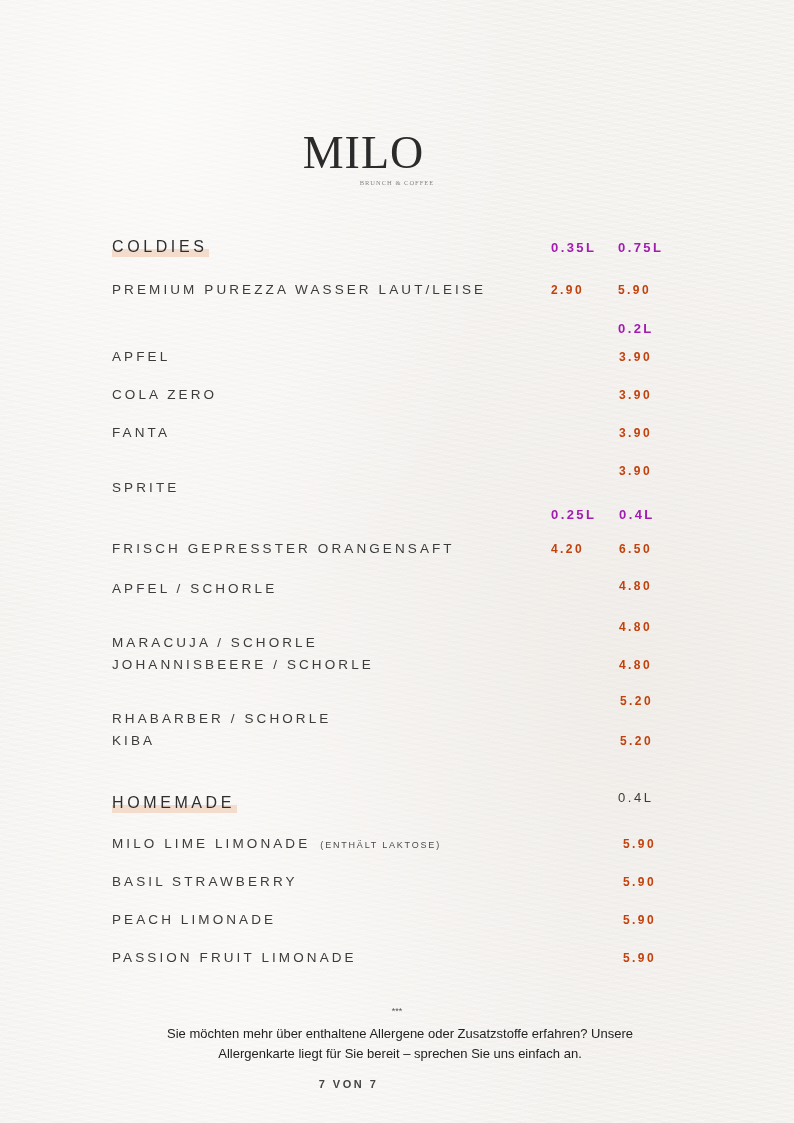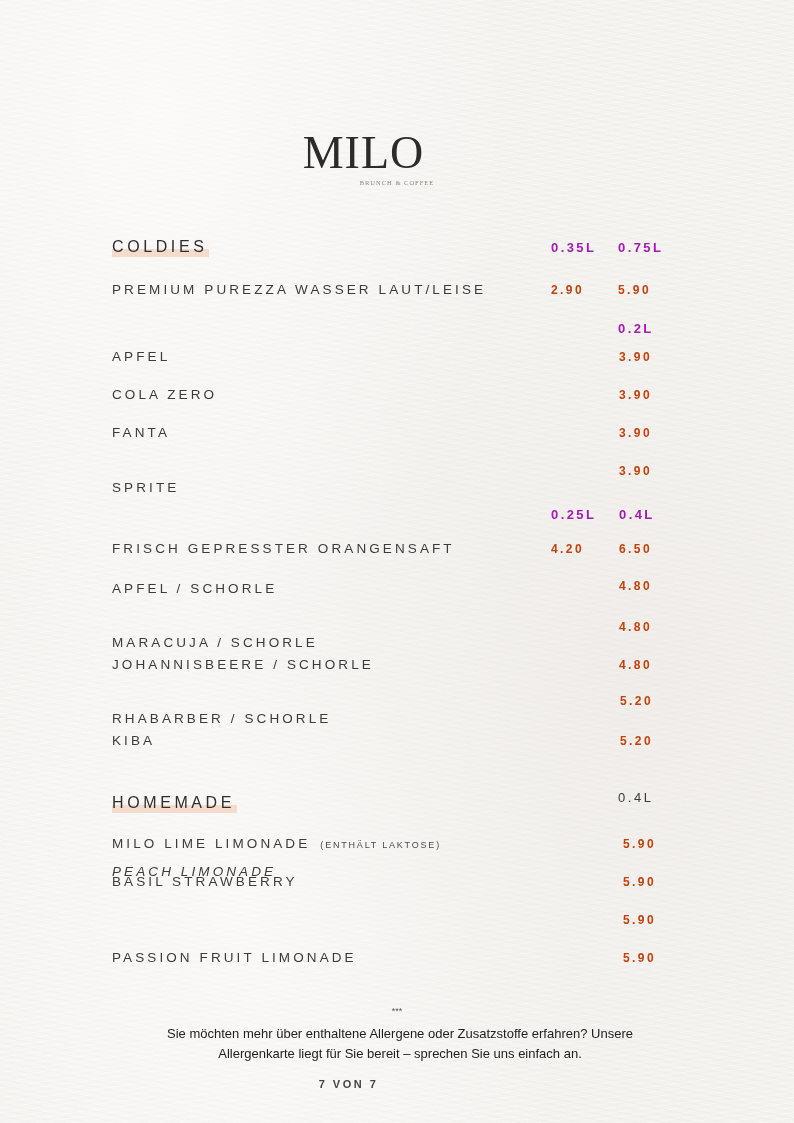--- a/index.html
+++ b/index.html
@@ -158,21 +158,21 @@
 <div class="size light" style="left:618px; top:789px;">0.4L</div>
 
 <div class="item" style="top:835px;">
   <span>MILO LIME LIMONADE</span><span class="note">(ENTHÄLT LAKTOSE)</span>
 </div>
 <div class="price" style="left:623px; top:835px;">5.90</div>
 
 <div class="item" style="top:873px;">BASIL STRAWBERRY</div>
 <div class="price" style="left:623px; top:873px;">5.90</div>
 
-<div class="item" style="top:863px;font-style:italic;">PEACH LIMONADE</div>
+<div class="item" style="top:911px;">PEACH LIMONADE</div>
 <div class="price" style="left:623px; top:911px;">5.90</div>
 
 <div class="item" style="top:949px;">PASSION FRUIT LIMONADE</div>
 <div class="price" style="left:623px; top:949px;">5.90</div>
 
 <div class="footer-stars">***</div>
 <div class="footer-text">Sie möchten mehr über enthaltene Allergene oder Zusatzstoffe erfahren? Unsere Allergenkarte liegt für Sie bereit – sprechen Sie uns einfach an.</div>
 <div class="footer-page">7 VON 7</div>
 
 </body></html>

